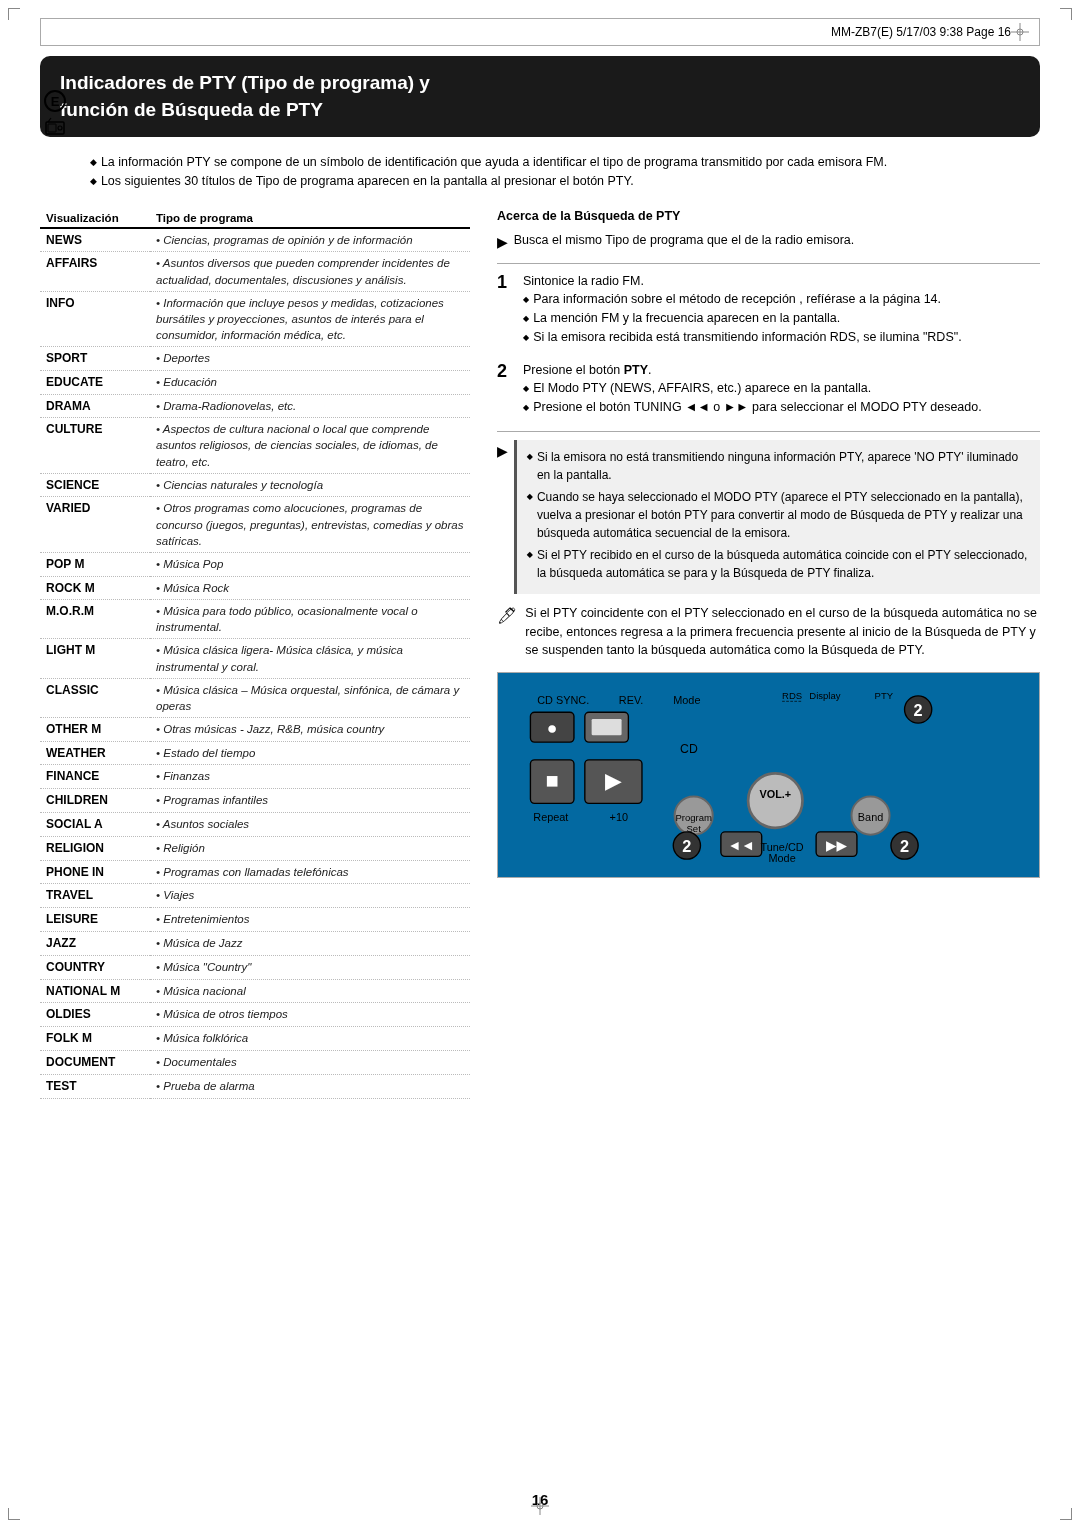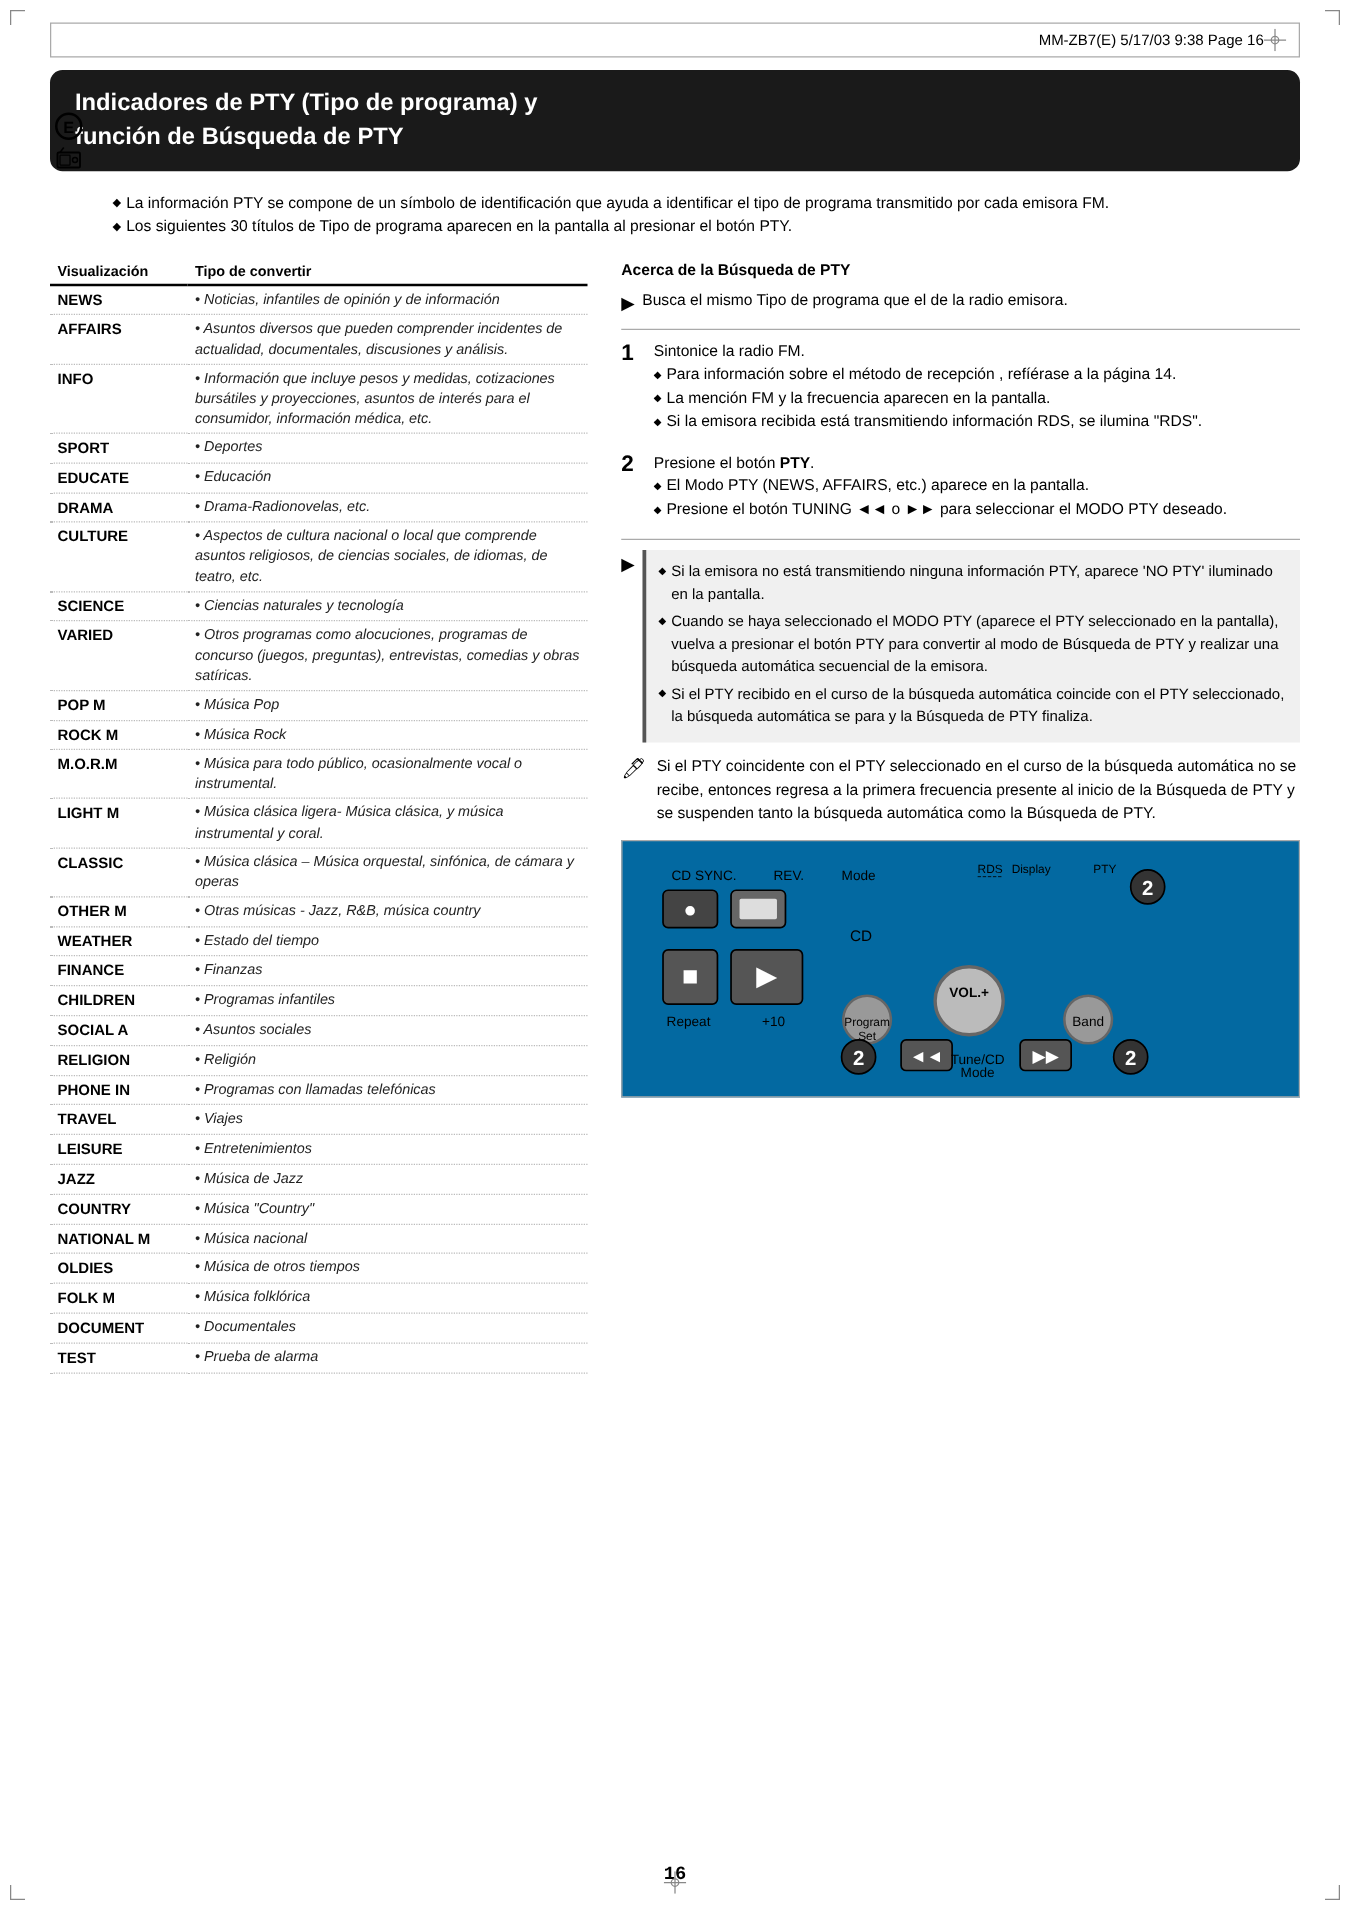--- a/index.html
+++ b/index.html
@@ -224,21 +224,20 @@
     }
 
     
     .page-number {
       position: absolute;
       bottom: 20px;
       left: 50%;
       transform: translateX(-50%);
       font-weight: bold;
       font-size: 15px;
-      font-family: Liberation Mono, monospace;
     }
 
     .note-box {
       background: #f0f0f0;
       border-left: 3px solid #555;
       padding: 8px 10px;
       font-size: 12px;
       line-height: 1.5;
     }
 
@@ -304,28 +303,28 @@
     </div>
   </div>
 
   <div class="two-col">
 
     <div class="left-col">
       <table class="pty-table">
         <thead>
           <tr>
             <th class="col-display">Visualización</th>
-            <th>Tipo de convertir</th>
+            <th>Tipo de programa</th>
           </tr>
         </thead>
         <tbody id="pty-table-body">
 
         <tr>
               <td class="col-name">NEWS</td>
-              <td class="col-desc">• Noticias, infantiles de opinión y de información</td>
+              <td class="col-desc">• Ciencias, programas de opinión y de información</td>
             </tr>
             <tr>
               <td class="col-name">AFFAIRS</td>
               <td class="col-desc">• Asuntos diversos que pueden comprender incidentes de actualidad, documentales, discusiones y análisis.</td>
             </tr>
             <tr>
               <td class="col-name">INFO</td>
               <td class="col-desc">• Información que incluye pesos y medidas, cotizaciones bursátiles y proyecciones, asuntos de interés para el consumidor, información médica, etc.</td>
             </tr>
             <tr>

